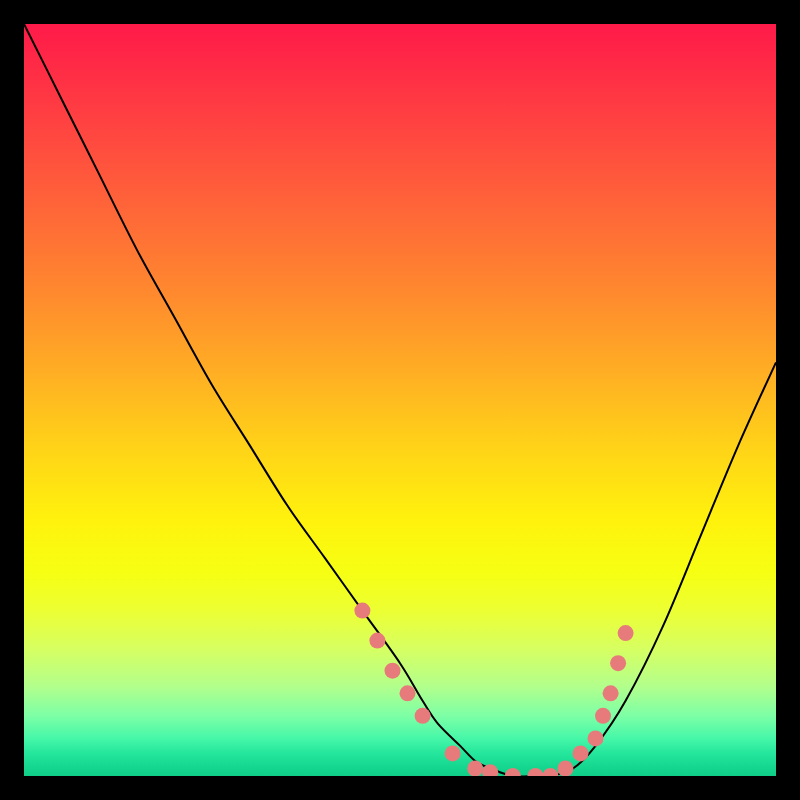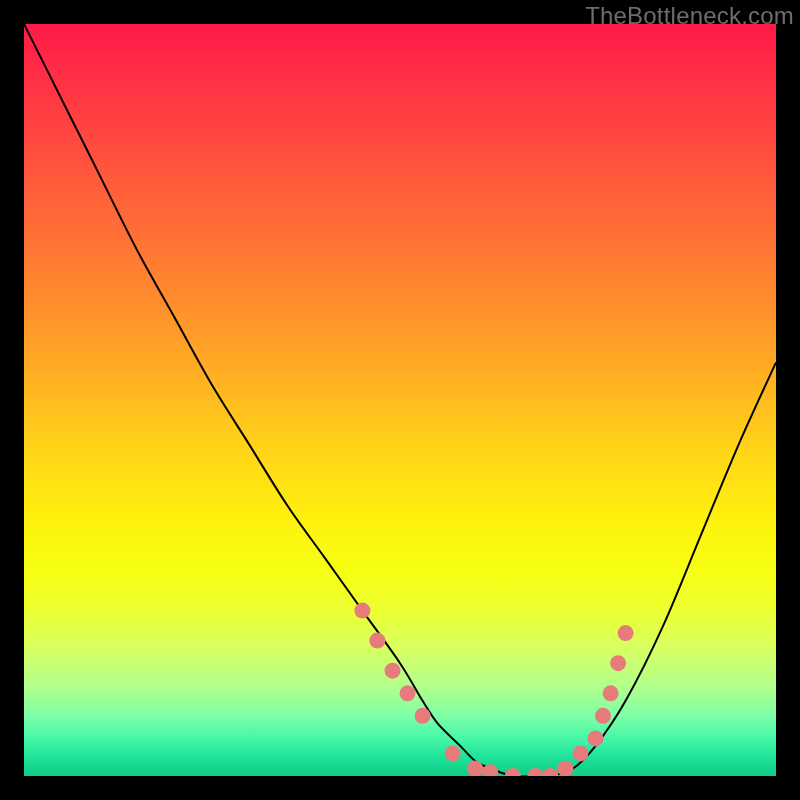--- a/index.html
+++ b/index.html
@@ -66,21 +66,20 @@
   }
   .dots circle {
     fill: #e77b7b;
   }
 </style>
 </head>
 <body>
 
 <div class="frame">
 
-  <div class="watermark">TheBottleneck.com</div>
 
   <div class="plot-area">
     <svg class="curve" viewBox="0 0 752 752" preserveAspectRatio="none">
       <path d="M 0.0 0.0 C 6.3 12.5, 25.1 50.1, 37.6 75.2 C 50.1 100.3, 62.7 125.3, 75.2 150.4 C 87.7 175.5, 100.3 201.8, 112.8 225.6 C 125.3 249.4, 137.9 270.7, 150.4 293.3 C 162.9 315.8, 175.5 339.7, 188.0 361.0 C 200.5 382.3, 213.1 401.1, 225.6 421.1 C 238.1 441.2, 250.7 462.5, 263.2 481.3 C 275.7 500.1, 288.3 516.4, 300.8 533.9 C 313.3 551.5, 325.9 569.0, 338.4 586.6 C 350.9 604.1, 366.0 624.2, 376.0 639.2 C 386.0 654.2, 392.3 666.8, 398.6 676.8 C 404.8 686.8, 407.3 691.8, 413.6 699.4 C 419.9 706.9, 429.9 715.7, 436.2 721.9 C 442.4 728.2, 446.2 733.2, 451.2 737.0 C 456.2 740.7, 460.0 742.0, 466.2 744.5 C 472.5 747.0, 481.3 750.7, 488.8 752.0 C 496.3 753.3, 505.1 752.0, 511.4 752.0 C 517.6 752.0, 520.1 753.3, 526.4 752.0 C 532.7 750.7, 541.4 749.5, 549.0 744.5 C 556.5 739.5, 562.7 733.2, 571.5 721.9 C 580.3 710.6, 590.3 696.9, 601.6 676.8 C 612.9 656.7, 626.7 629.2, 639.2 601.6 C 651.7 574.0, 664.3 541.4, 676.8 511.4 C 689.3 481.3, 701.9 449.9, 714.4 421.1 C 726.9 392.3, 745.7 352.2, 752.0 338.4" stroke="#000000"></path>
       <g class="dots">
           <circle cx="338.4" cy="586.6" r="8" fill="#e77b7b"></circle>
           <circle cx="353.4" cy="616.6" r="8" fill="#e77b7b"></circle>
           <circle cx="368.5" cy="646.7" r="8" fill="#e77b7b"></circle>
           <circle cx="383.5" cy="669.3" r="8" fill="#e77b7b"></circle>
           <circle cx="398.6" cy="691.8" r="8" fill="#e77b7b"></circle>

